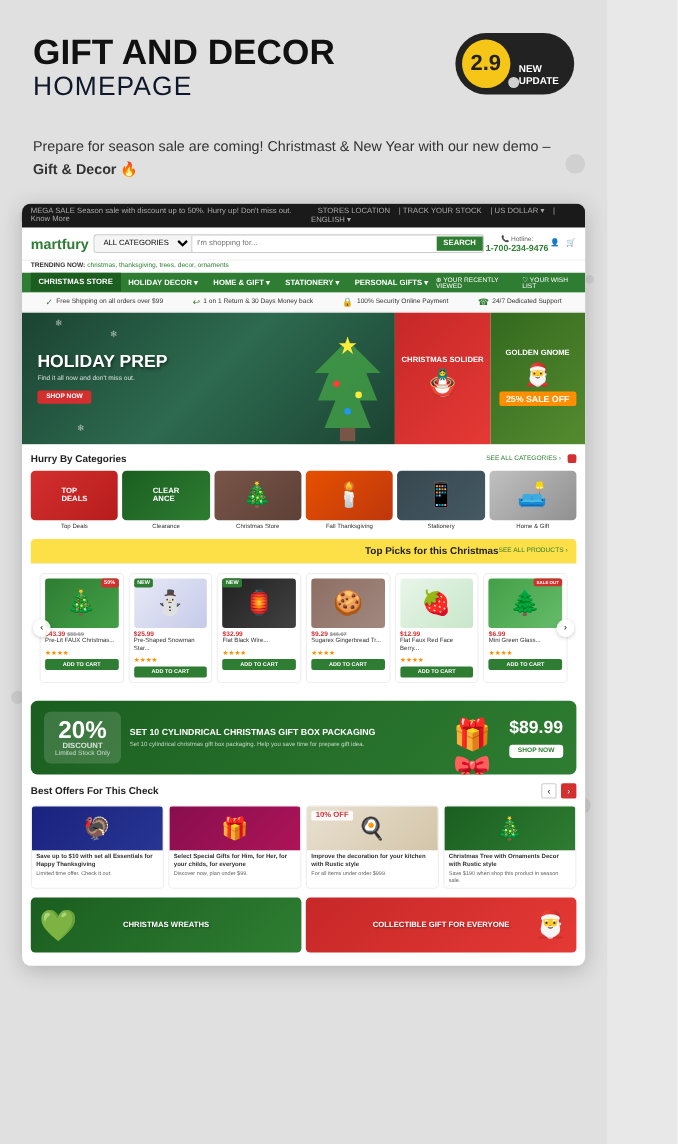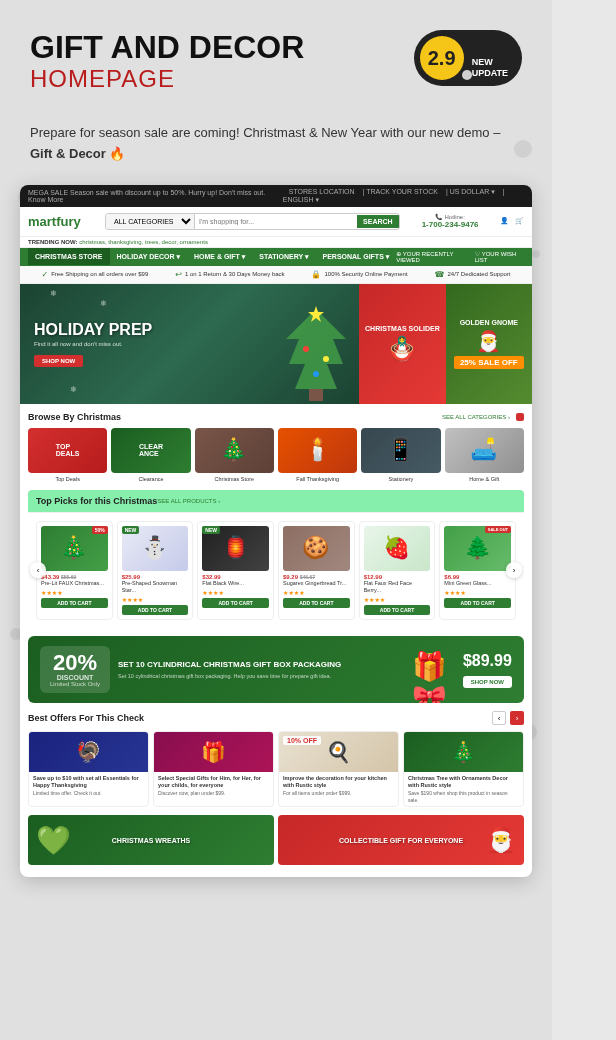--- a/index.html
+++ b/index.html
@@ -21,21 +21,21 @@
     .page-title-block h1 {
       font-size: 32px;
       font-weight: 900;
       color: #111;
       line-height: 1.1;
       text-transform: uppercase;
     }
     .page-title-block h2 {
       font-size: 24px;
       font-weight: 400;
-      color: #b91c1c;
+      color: #0f172a;
       text-transform: uppercase;
       letter-spacing: 1px;
     }
 
     .description-section {
       padding: 10px 30px 20px 30px;
       position: relative;
     }
     .description-section p {
       font-size: 13px;
@@ -69,21 +69,21 @@
       align-items: center;
     }
     .topbar-right span { margin-left: 6px; }
 
     
     .navbar {
       background: #fff;
       padding: 6px 8px;
       display: flex;
       align-items: center;
-      gap: 22px;
+      gap: 2px;
       border-bottom: 1px solid #eee;
     }
     .navbar-logo {
       font-size: 13px;
       font-weight: 900;
       color: #2e7d32;
       min-width: 55px;
     }
     .navbar-search {
       flex: 1;
@@ -334,26 +334,26 @@
       font-size: 5.5px;
       color: #333;
       text-align: center;
     }
 
     
     .products-section {
       padding: 0 8px 8px 8px;
     }
     .products-header {
-      background: #86efac;
+      background: #fde047;
       border-radius: 4px 4px 0 0;
       padding: 6px 8px;
       display: flex;
       align-items: center;
-      justify-content: flex-start;
+      justify-content: flex-end;
       border-bottom: 1px solid #f0f0f0;
     }
     .products-title {
       font-size: 9px;
       font-weight: 700;
       color: #222;
     }
     .products-grid {
       background: #fff;
       display: flex;
@@ -740,21 +740,21 @@
               </div>
               <div style="font-size:20px;margin-top:2px;">🎅</div>
               <div class="sale-badge">25% SALE OFF</div>
             </div>
           </div>
         </div>
       </div>
 
       <div class="section">
         <div class="section-header">
-          <span class="section-title">Browse By Christmas</span>
+          <span class="section-title">Hurry By Categories</span>
           <div style="display:flex;align-items:center;gap:6px;">
             <span class="see-all">SEE ALL CATEGORIES ›</span>
             <div class="red-indicator"></div>
           </div>
         </div>
 
         <div class="categories-grid">
           <div class="category-item">
             <div class="category-thumb cat-top-deals">
               <div class="cat-label-red">TOP<br>DEALS</div>

